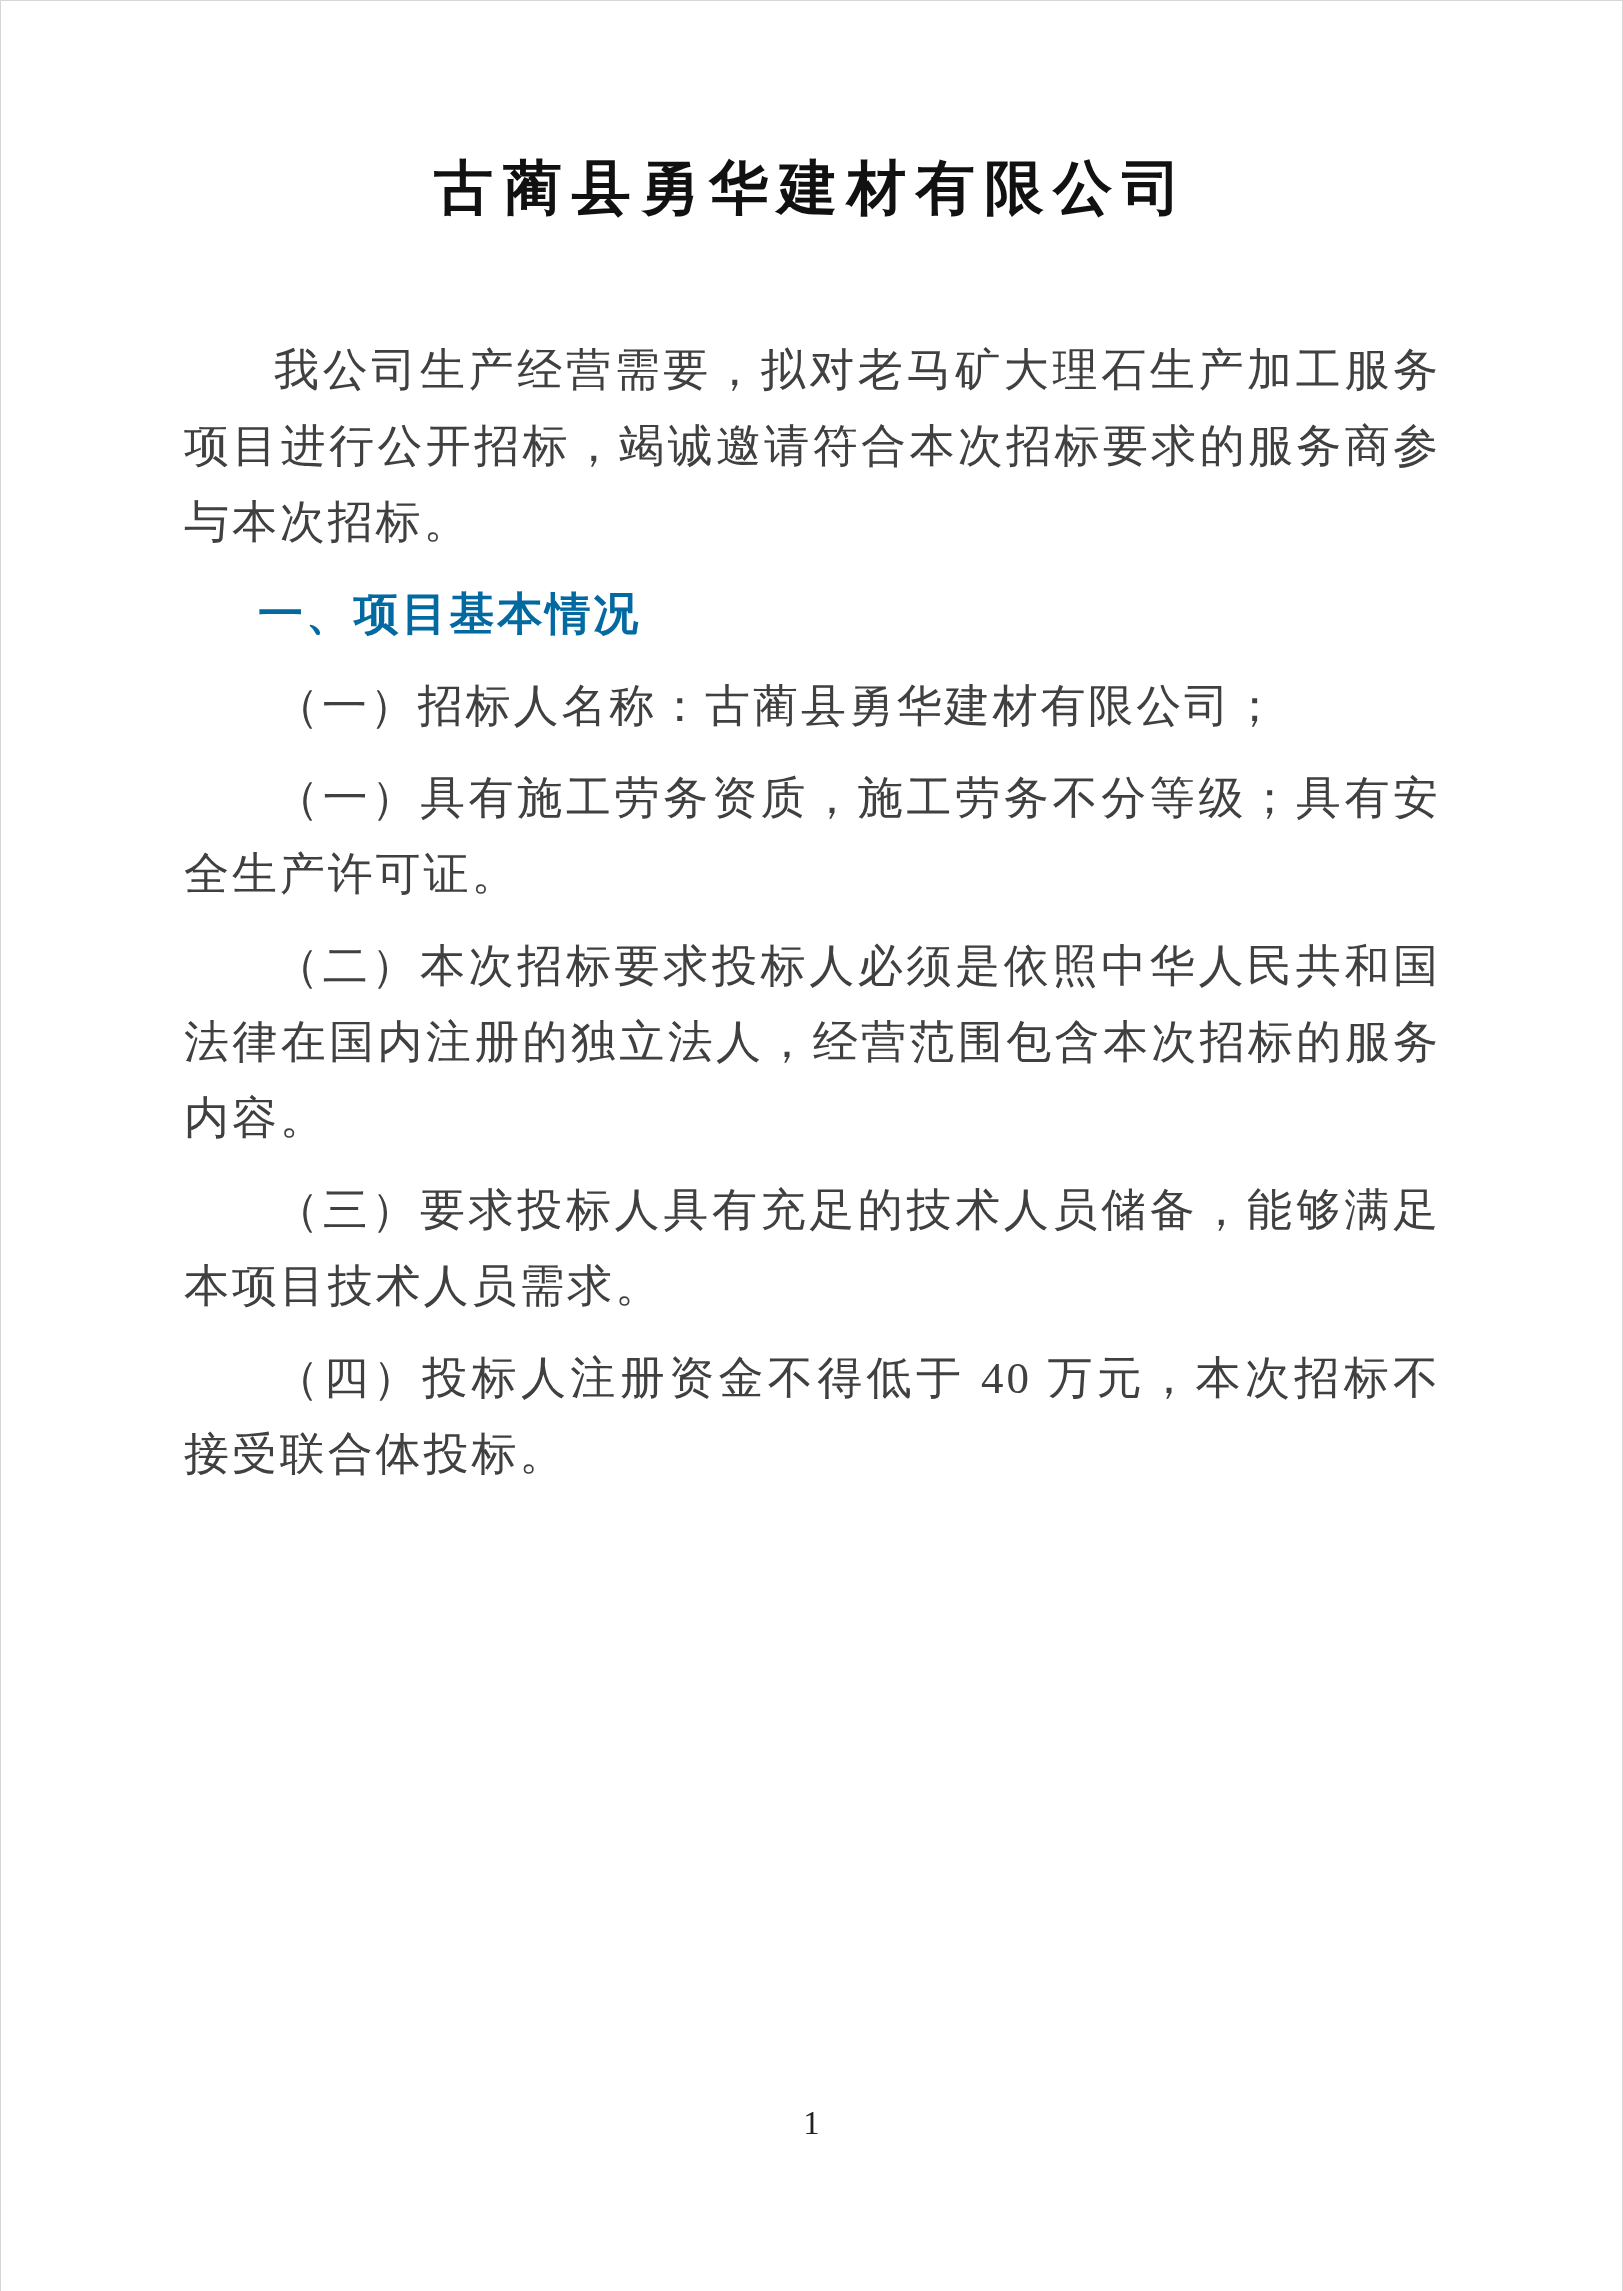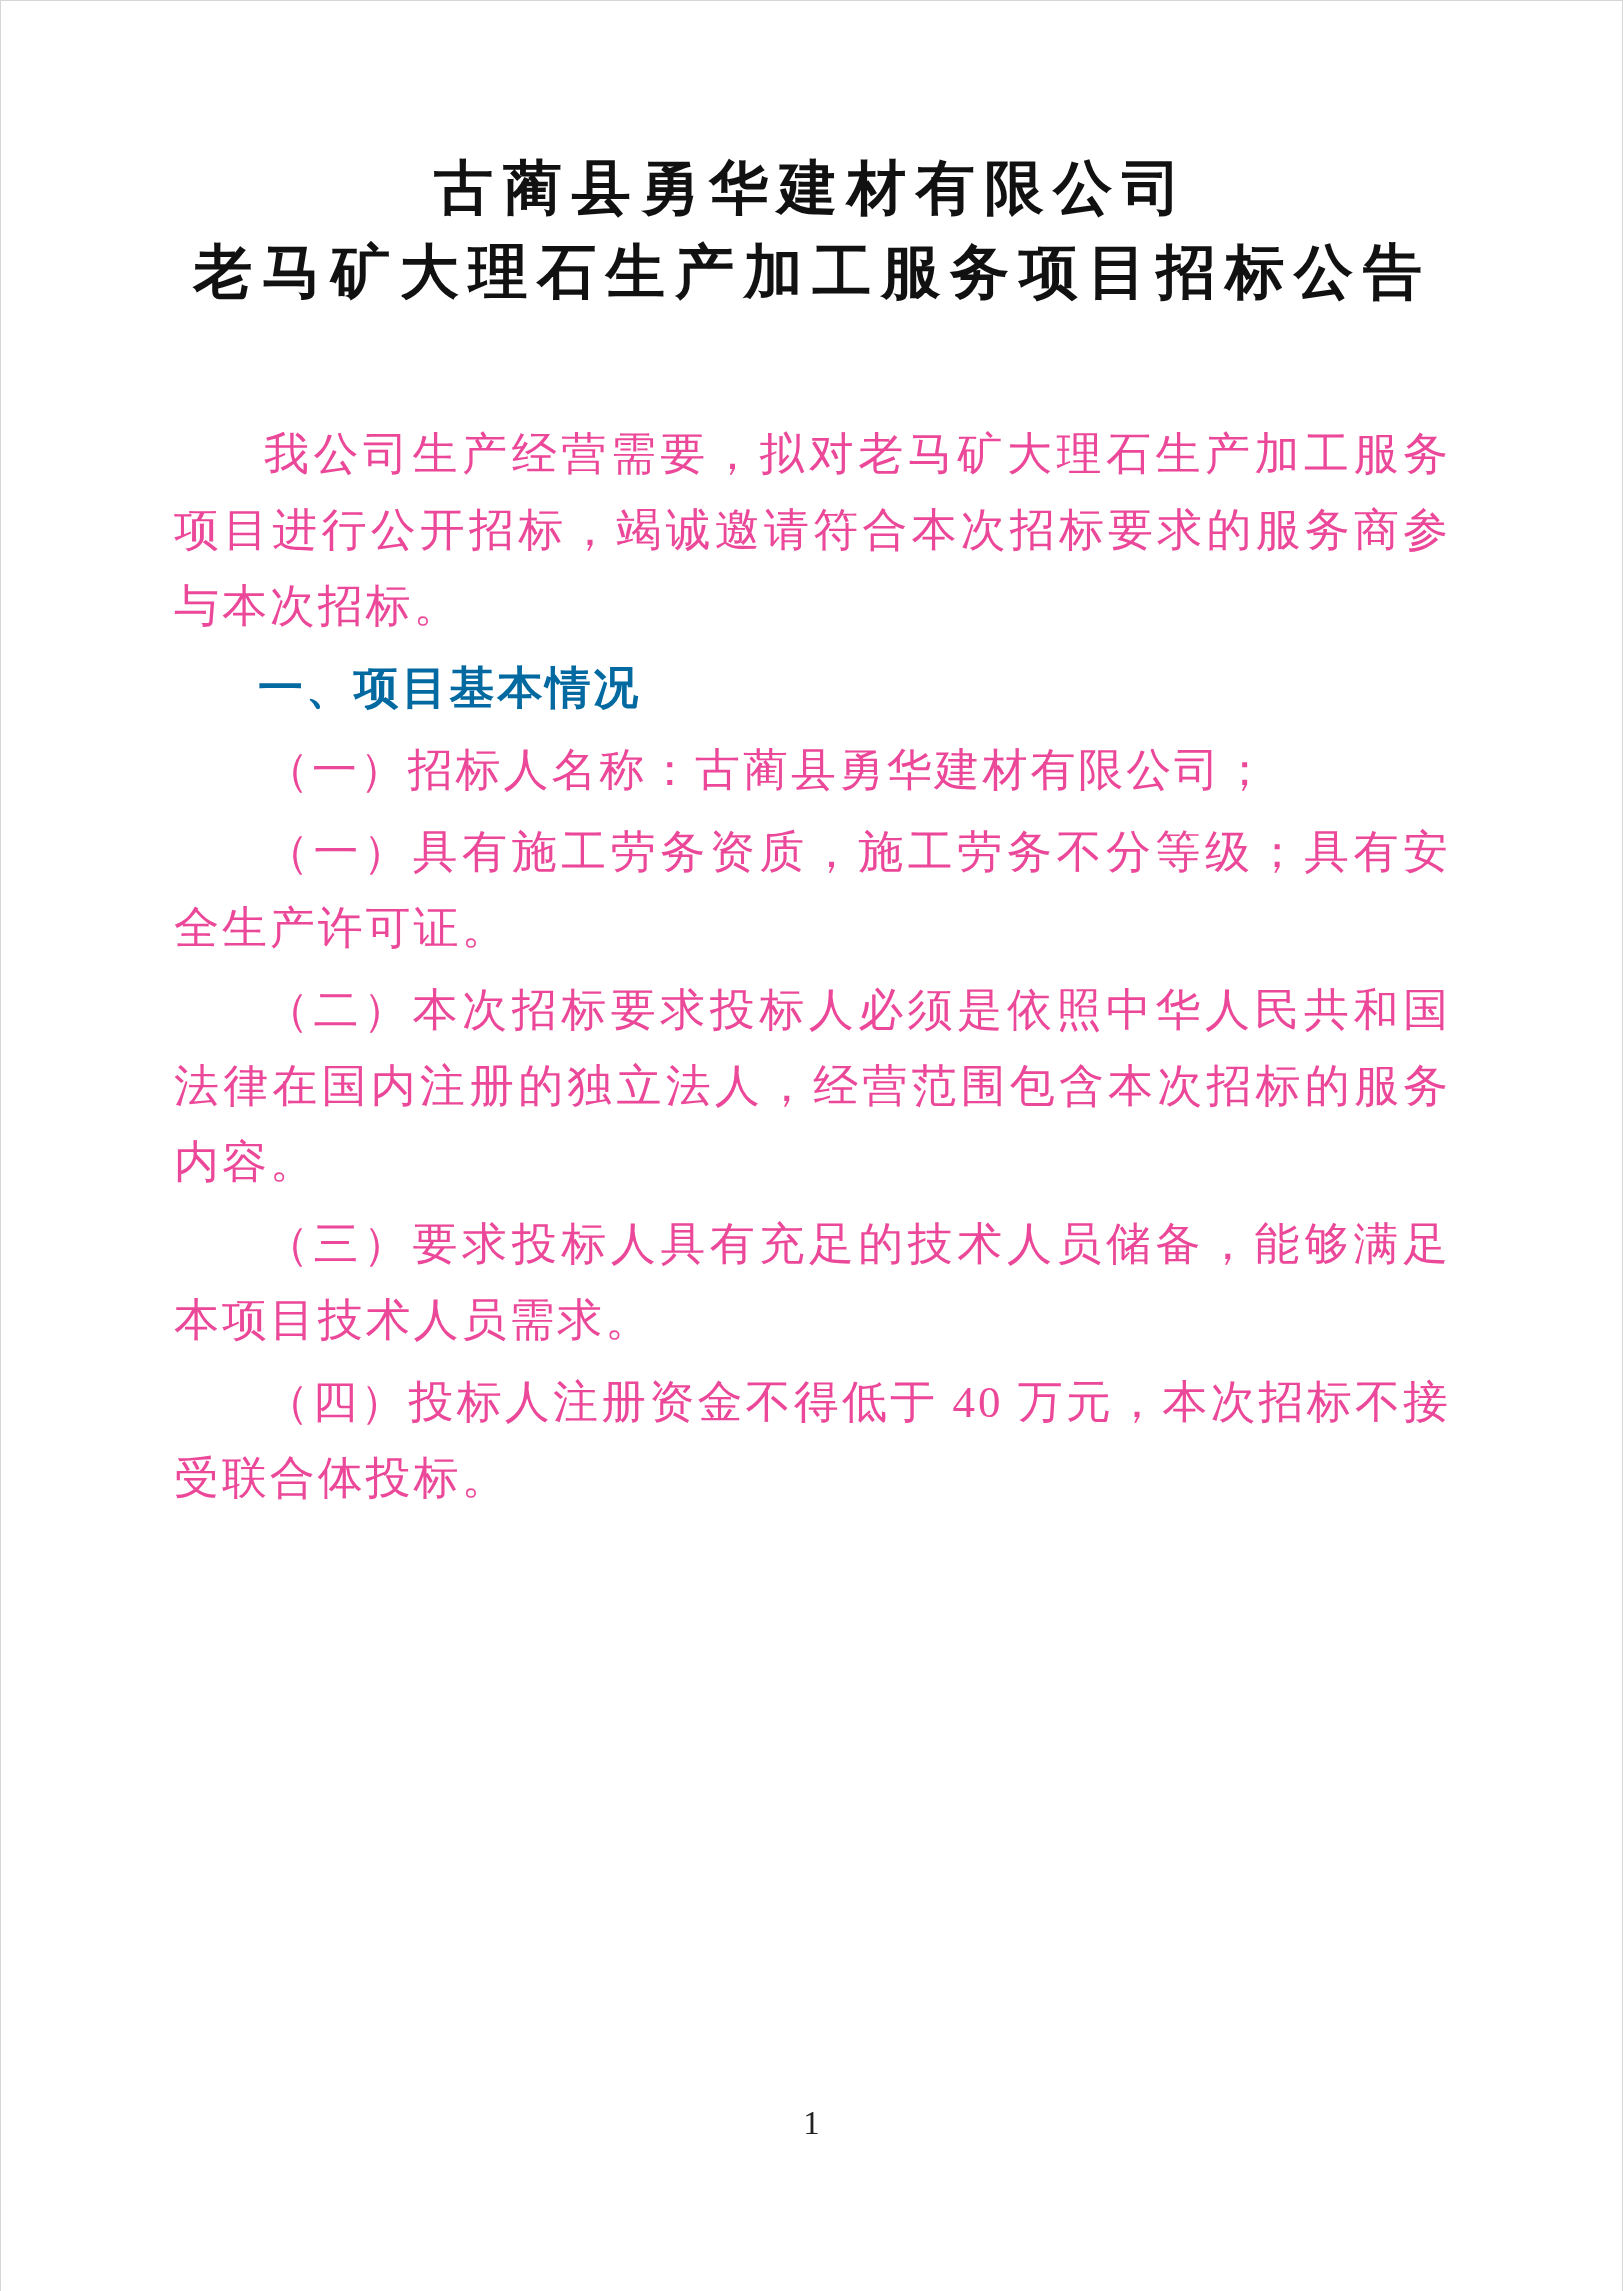--- a/index.html
+++ b/index.html
@@ -27,28 +27,28 @@
     font-size: 59px;
     line-height: 84px;
     letter-spacing: 9.8px;
     color: #111111;
   }
   .title-line {
     display: block;
     white-space: nowrap;
   }
   .body-text {
-    margin: 6px;
+    margin: 16px;
     font-family: "Liberation Serif", "DejaVu Serif", serif;
     font-size: 45px;
     line-height: 76px;
     letter-spacing: 2.9px;
     text-align: justify;
     text-indent: 2em;
-    color: #ec4899;
+    color: #404040;
   }
   .section-heading {
     margin: 0;
     font-family: "Liberation Sans", "DejaVu Sans", sans-serif;
     font-weight: bold;
     font-size: 45px;
     line-height: 76px;
     letter-spacing: 2.9px;
     text-indent: 2em;
     color: #0369a1;
@@ -64,21 +64,20 @@
     color: #222222;
   }
 </style>
 </head>
 <body>
 
 <div class="page">
 
   <h1 class="doc-title">
     <span class="title-line">古蔺县勇华建材有限公司</span>
-    <span class="title-line">老马矿大理石生产加工服务项目招标公告</span>
   </h1>
 
   <p class="body-text">我公司生产经营需要，拟对老马矿大理石生产加工服务项目进行公开招标，竭诚邀请符合本次招标要求的服务商参与本次招标。</p>
 
   <h2 class="section-heading">一、项目基本情况</h2>
   <p class="body-text">（一）招标人名称：古蔺县勇华建材有限公司；</p>
 
   <p class="body-text">（一）具有施工劳务资质，施工劳务不分等级；具有安全生产许可证。</p>
   <p class="body-text">（二）本次招标要求投标人必须是依照中华人民共和国法律在国内注册的独立法人，经营范围包含本次招标的服务内容。</p>
   <p class="body-text">（三）要求投标人具有充足的技术人员储备，能够满足本项目技术人员需求。</p>

